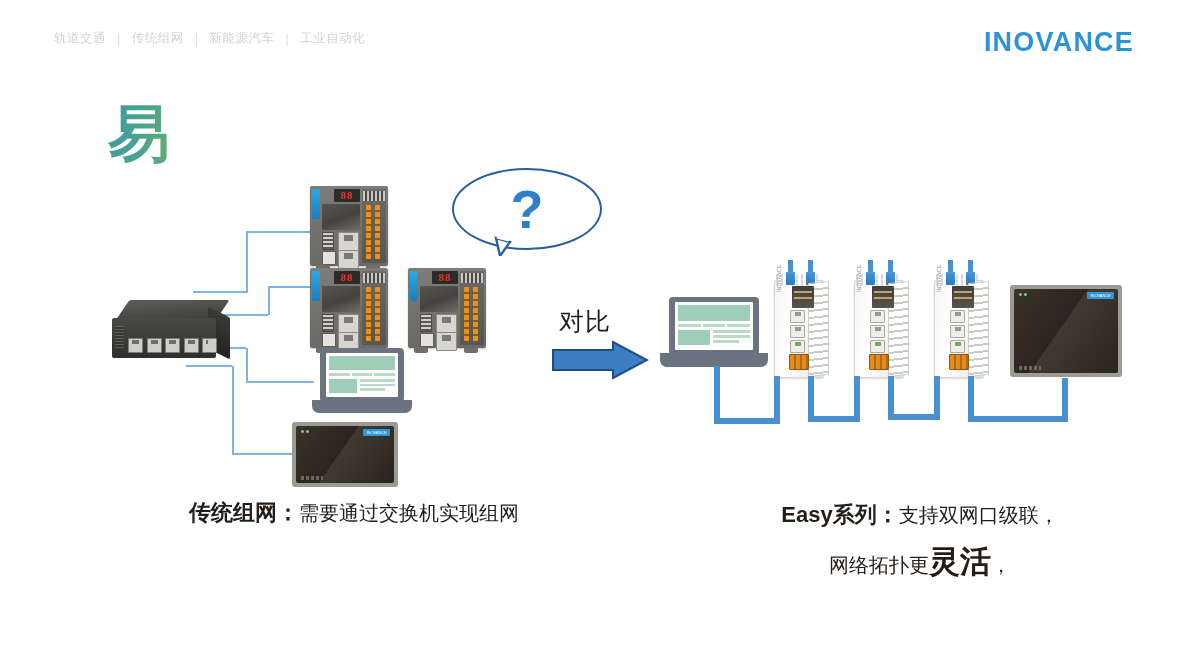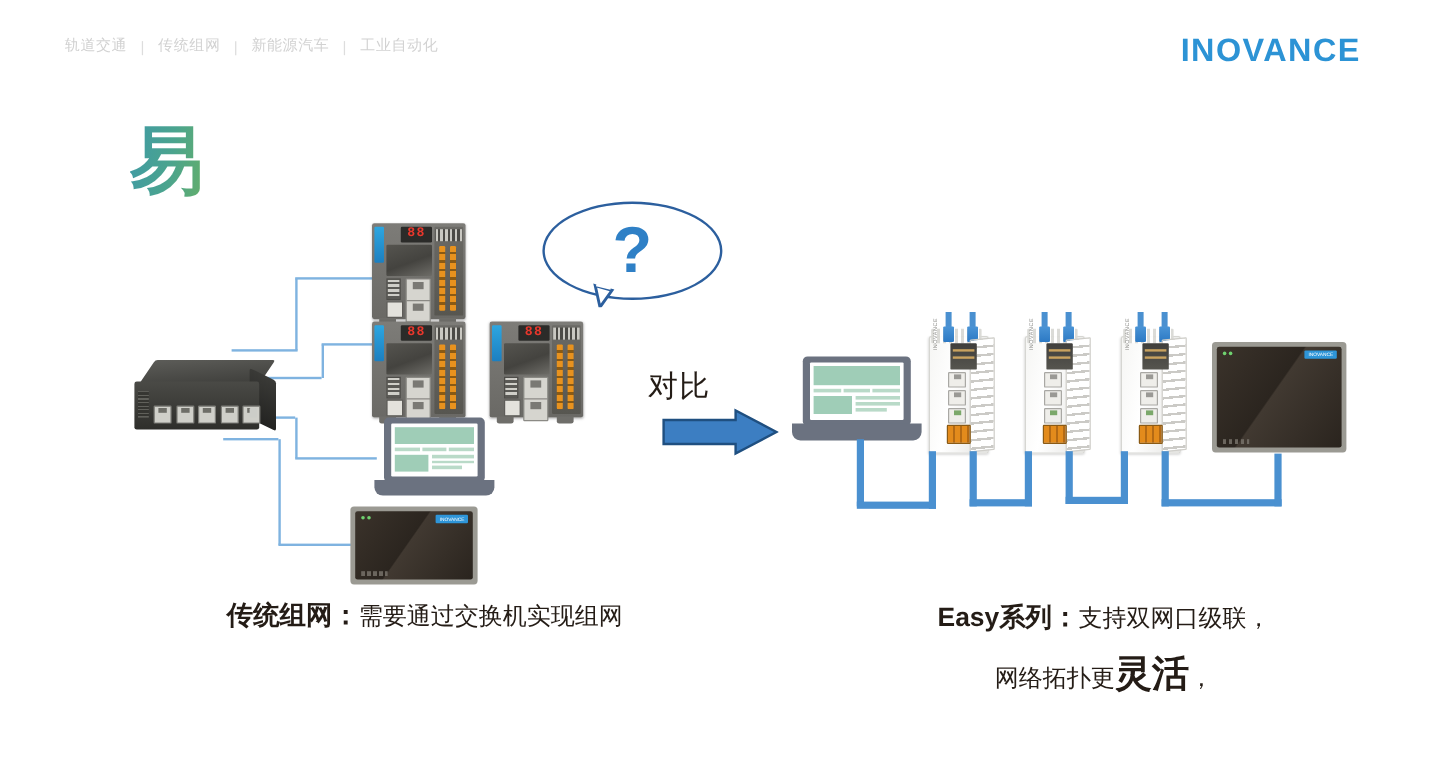--- a/index.html
+++ b/index.html
@@ -53,21 +53,21 @@
 
   
   .plcd{position:absolute;width:78px;height:86px;}
   .plcd .body{position:absolute;left:0;top:0;width:78px;height:80px;
     background:linear-gradient(180deg,#7d7c78,#6a6965);border-radius:2px;
     box-shadow:0 1px 2px rgba(0,0,0,.25);}
   .plcd .bluestrip{position:absolute;left:2px;top:3px;width:8px;height:30px;
     background:linear-gradient(180deg,#2da6e0,#1c7fc0);border-radius:1px;}
   .plcd .ledbox{position:absolute;left:24px;top:3px;width:26px;height:13px;
     background:#2b2b29;border-radius:1px;display:flex;align-items:center;justify-content:center;}
-  .plcd .led{font-family:Liberation Mono, monospace;font-size:11px;
+  .plcd .led{font-family:Liberation Serif, serif;font-size:11px;
     font-weight:bold;color:#e8372c;letter-spacing:1px;line-height:1;}
   .plcd .faceplate{position:absolute;left:12px;top:18px;width:38px;height:26px;
     background:linear-gradient(160deg,#55544f 0%,#44433f 55%,#6d6c67 100%);border-radius:1px;}
   .plcd .rj{position:absolute;left:28px;width:19px;height:17px;background:#d6d5cf;
     border:1px solid #8b8a85;border-radius:1px;}
   .plcd .rj i{display:block;width:9px;height:6px;margin:2px auto 0;background:#7a7974;}
   .plcd .rj1{top:46px;} .plcd .rj2{top:64px;}
   .plcd .dipcol{position:absolute;left:12px;top:46px;width:10px;height:16px;
     background:repeating-linear-gradient(180deg,#cfcec8 0 2px,#5a5955 2px 4px);border:1px solid #4e4d49;}
   .plcd .termblk{position:absolute;left:12px;top:65px;width:12px;height:12px;
@@ -140,21 +140,21 @@
 
   
   .bubble{position:absolute;left:452px;top:168px;width:150px;height:88px;}
   .bubble-oval{position:absolute;left:0;top:0;width:150px;height:82px;
     border:2.4px solid #2c5f9e;border-radius:50%;background:#ffffff;box-sizing:border-box;}
   .qmark{position:absolute;left:0;top:0;width:150px;height:82px;display:flex;
     align-items:center;justify-content:center;font-size:54px;font-weight:bold;
     color:#2f80c6;font-family:"Liberation Sans",sans-serif;line-height:1;}
 
   
-  .cmp-label{position:absolute;left:540px;top:305px;font-size:25px;color:#241c16;
+  .cmp-label{position:absolute;left:559px;top:305px;font-size:25px;color:#241c16;
     font-weight:normal;letter-spacing:1px;}
   .cmp-arrow{position:absolute;left:551px;top:340px;width:98px;height:40px;}
 
   
   .dcable{position:absolute;background:#4a90d0;}
 
   
   .caption{position:absolute;text-align:center;color:#241c16;}
   .cap-l{left:84px;top:496px;width:540px;}
   .cap-r{left:720px;top:498px;width:400px;}

